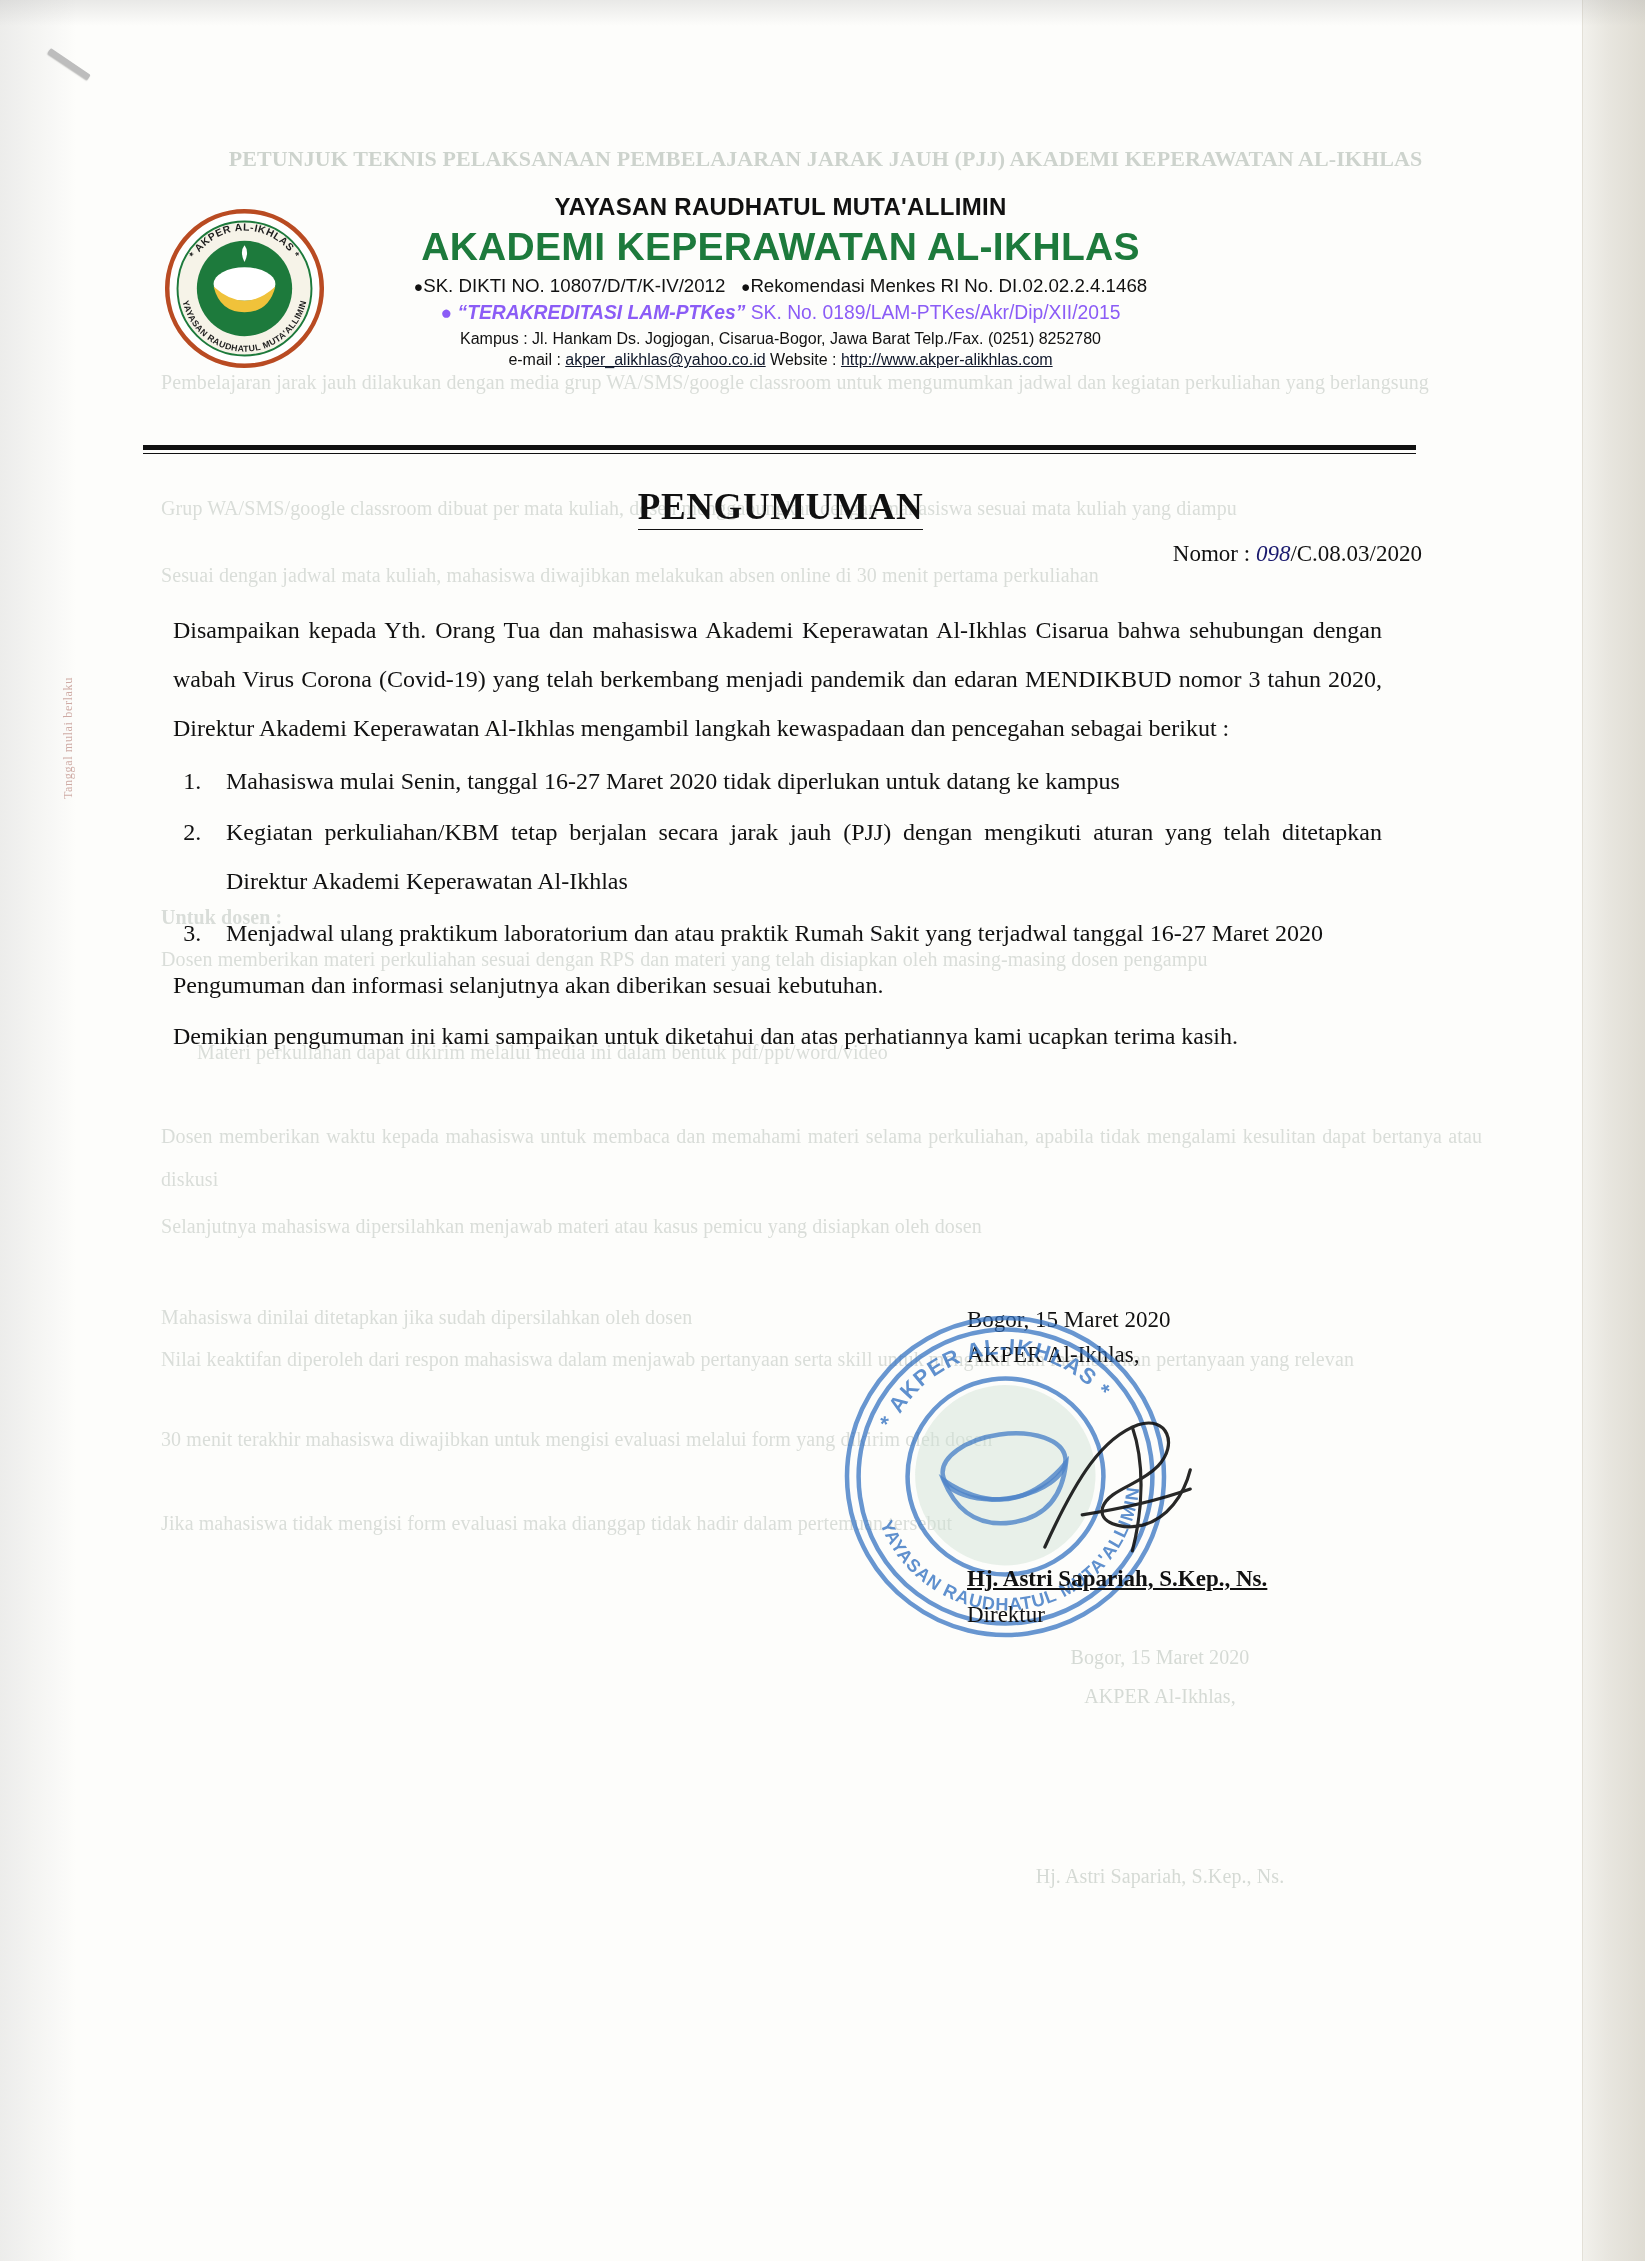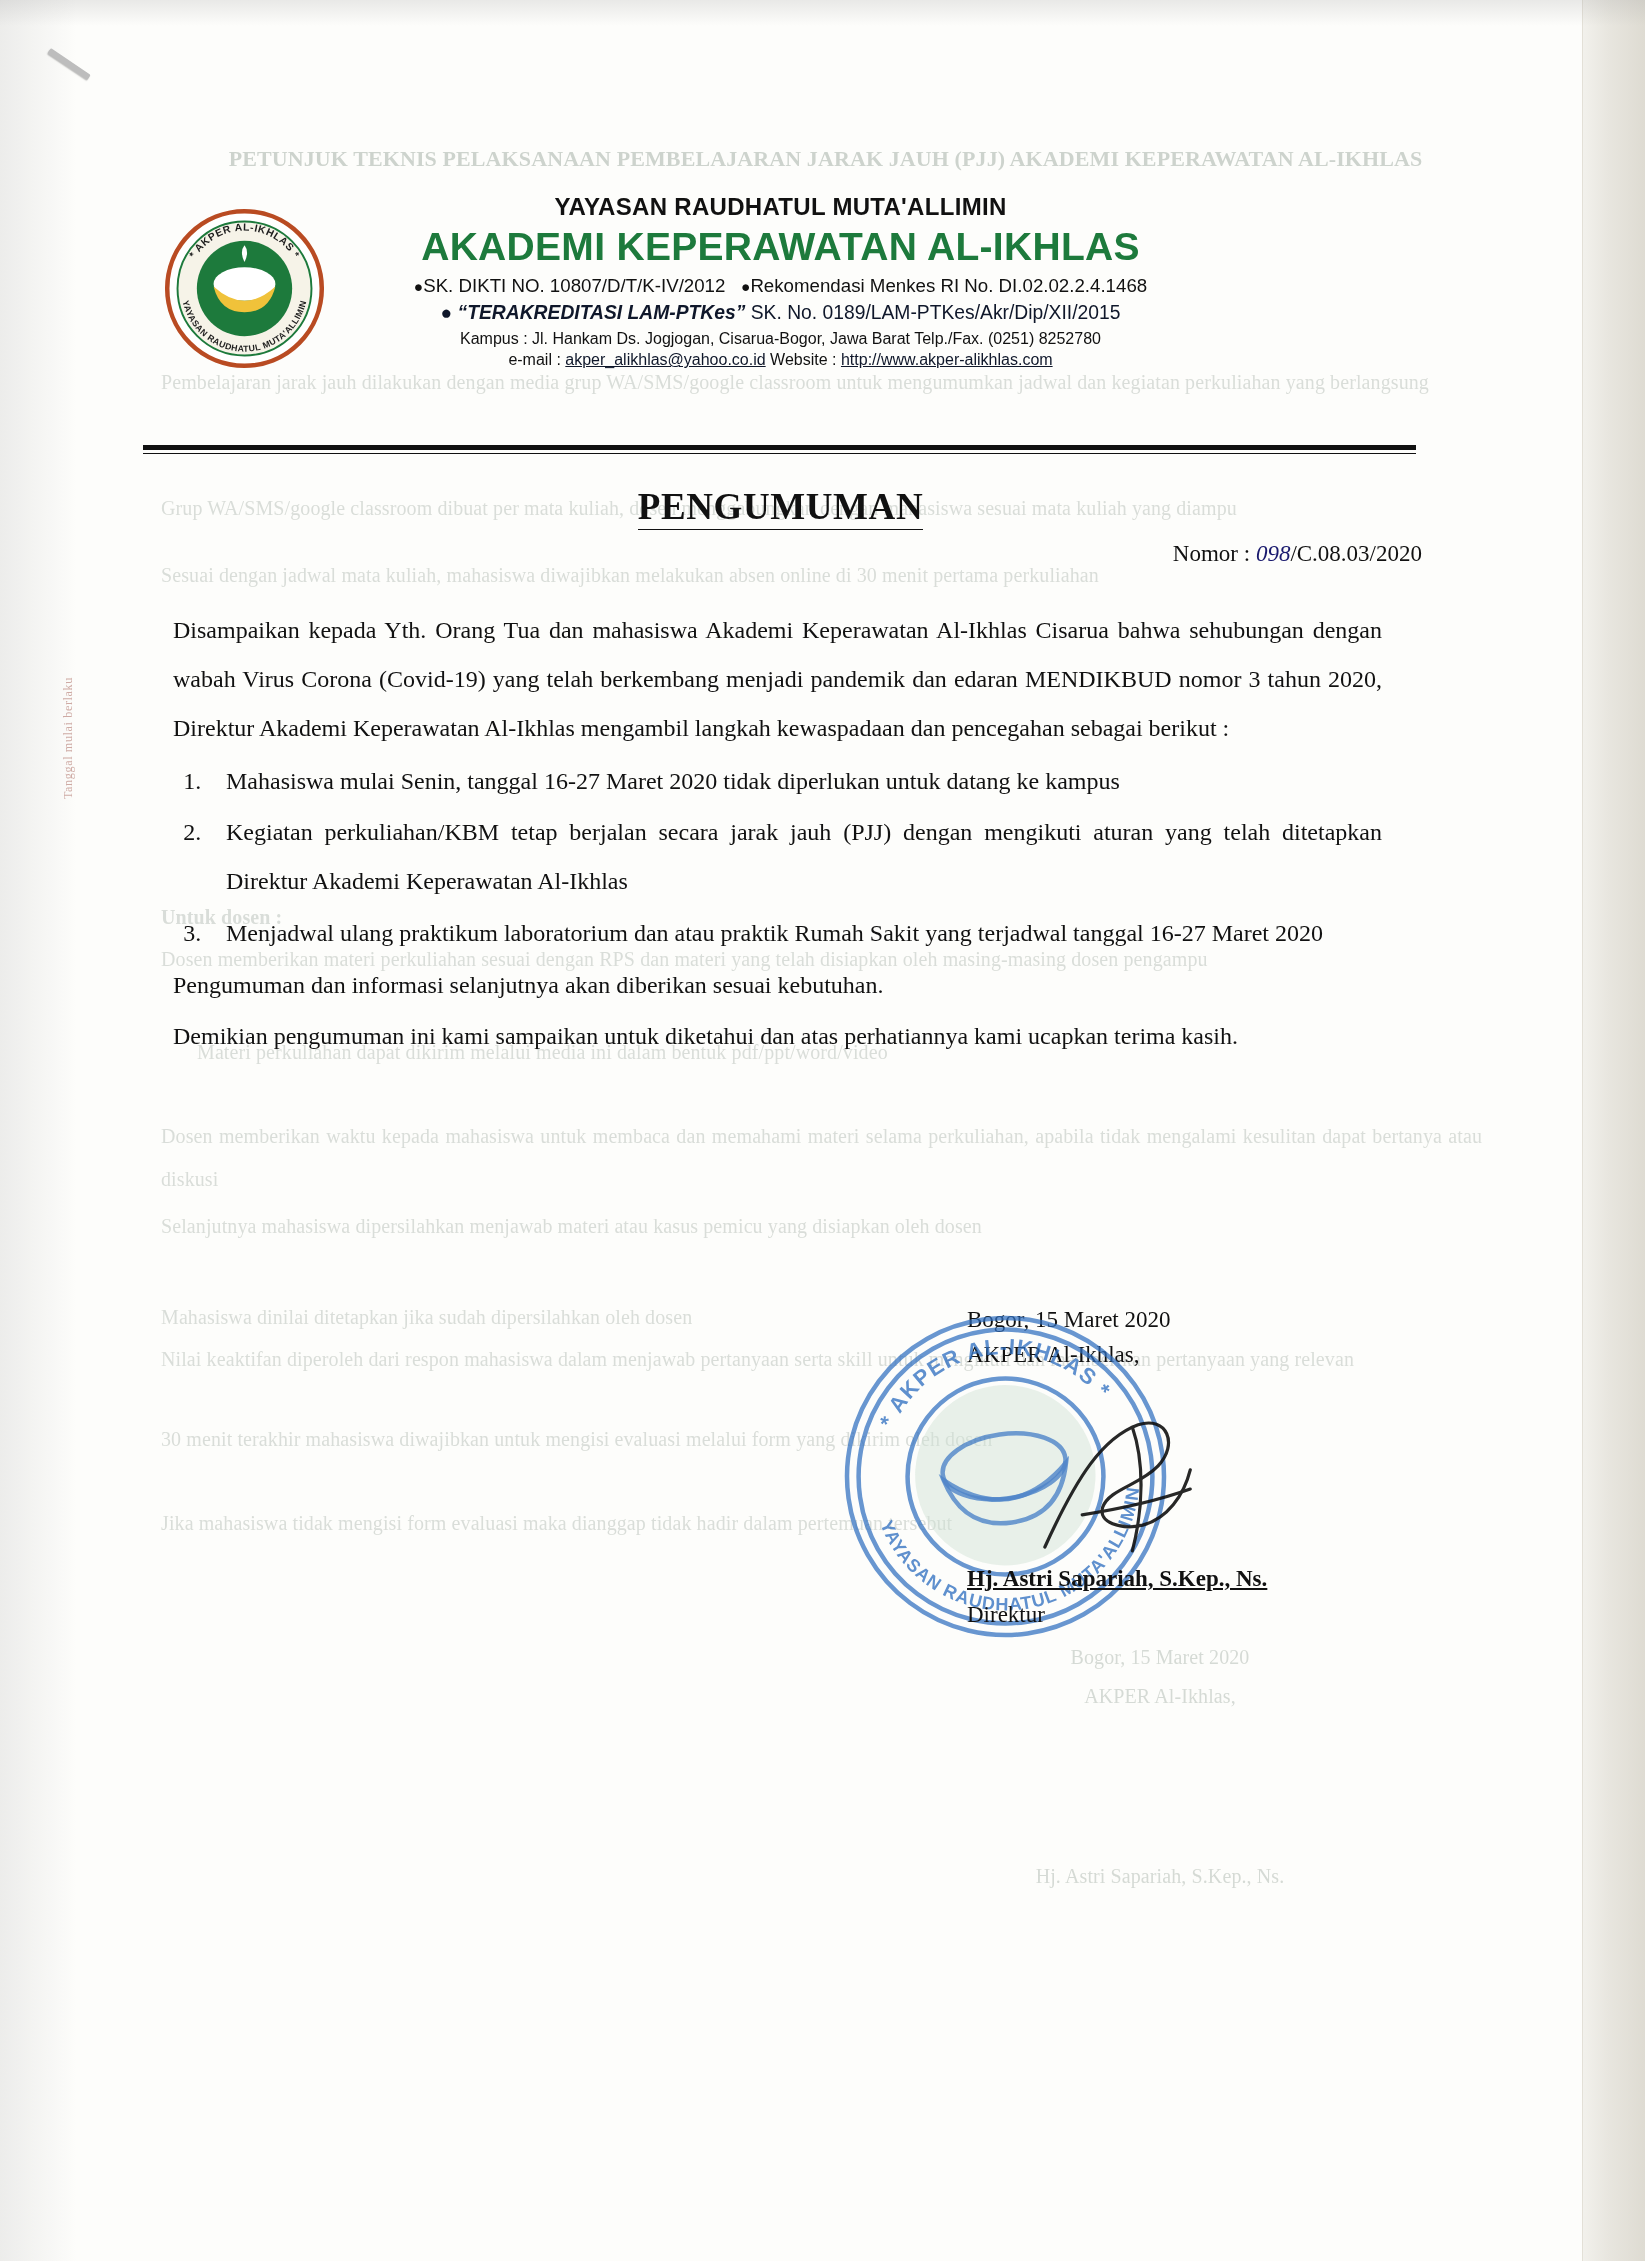--- a/index.html
+++ b/index.html
@@ -116,21 +116,21 @@
     font-size: 18.7px;
     margin-top: 6.4px;
     color: #111;
   }
   .lh-line3 .bullet { font-size: 15.5px; }
   .lh-line4 {
     text-align: center;
     font-family: "Liberation Sans", sans-serif;
     font-size: 19.3px;
     margin-top: 4.5px;
-    color: #0f172a;
+    color: #8b5cf6;
   }
   .lh-line4 .accred { font-weight: bold; font-style: italic; }
   .lh-line5 {
     text-align: center;
     font-family: "Liberation Sans", sans-serif;
     font-size: 16px;
     margin-top: 5.8px;
     color: #111;
   }
   .lh-line6 {

